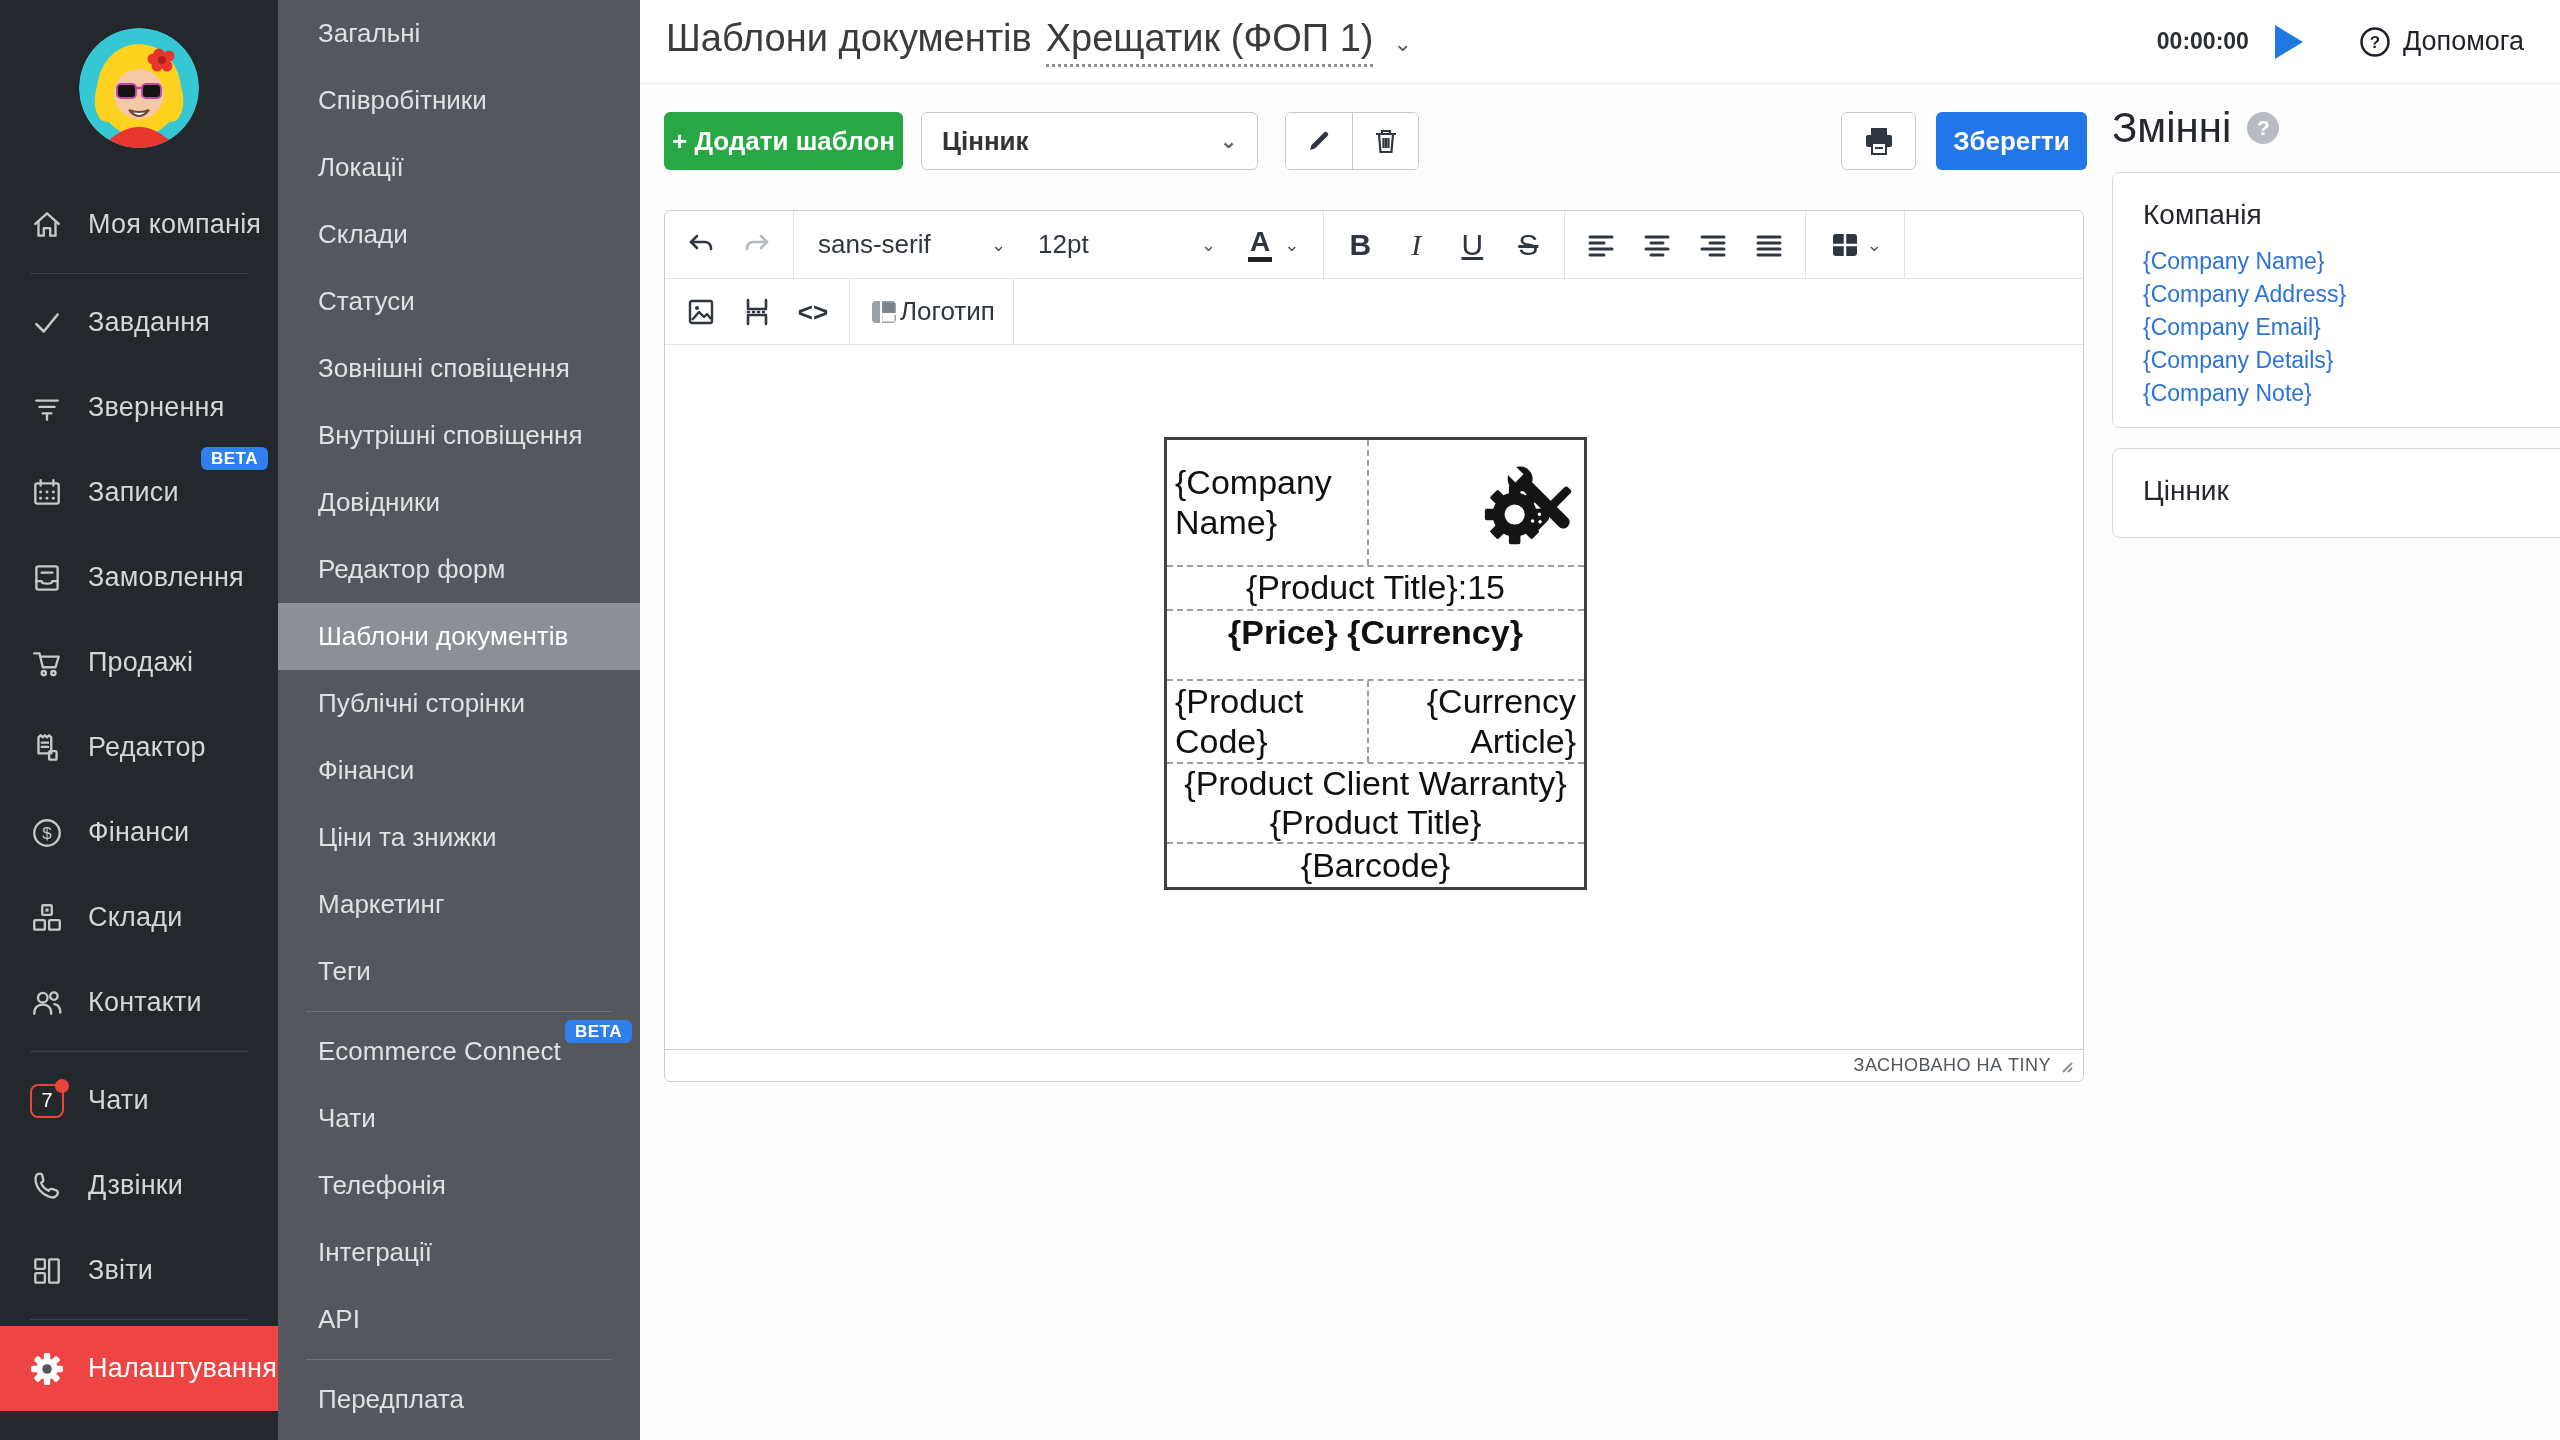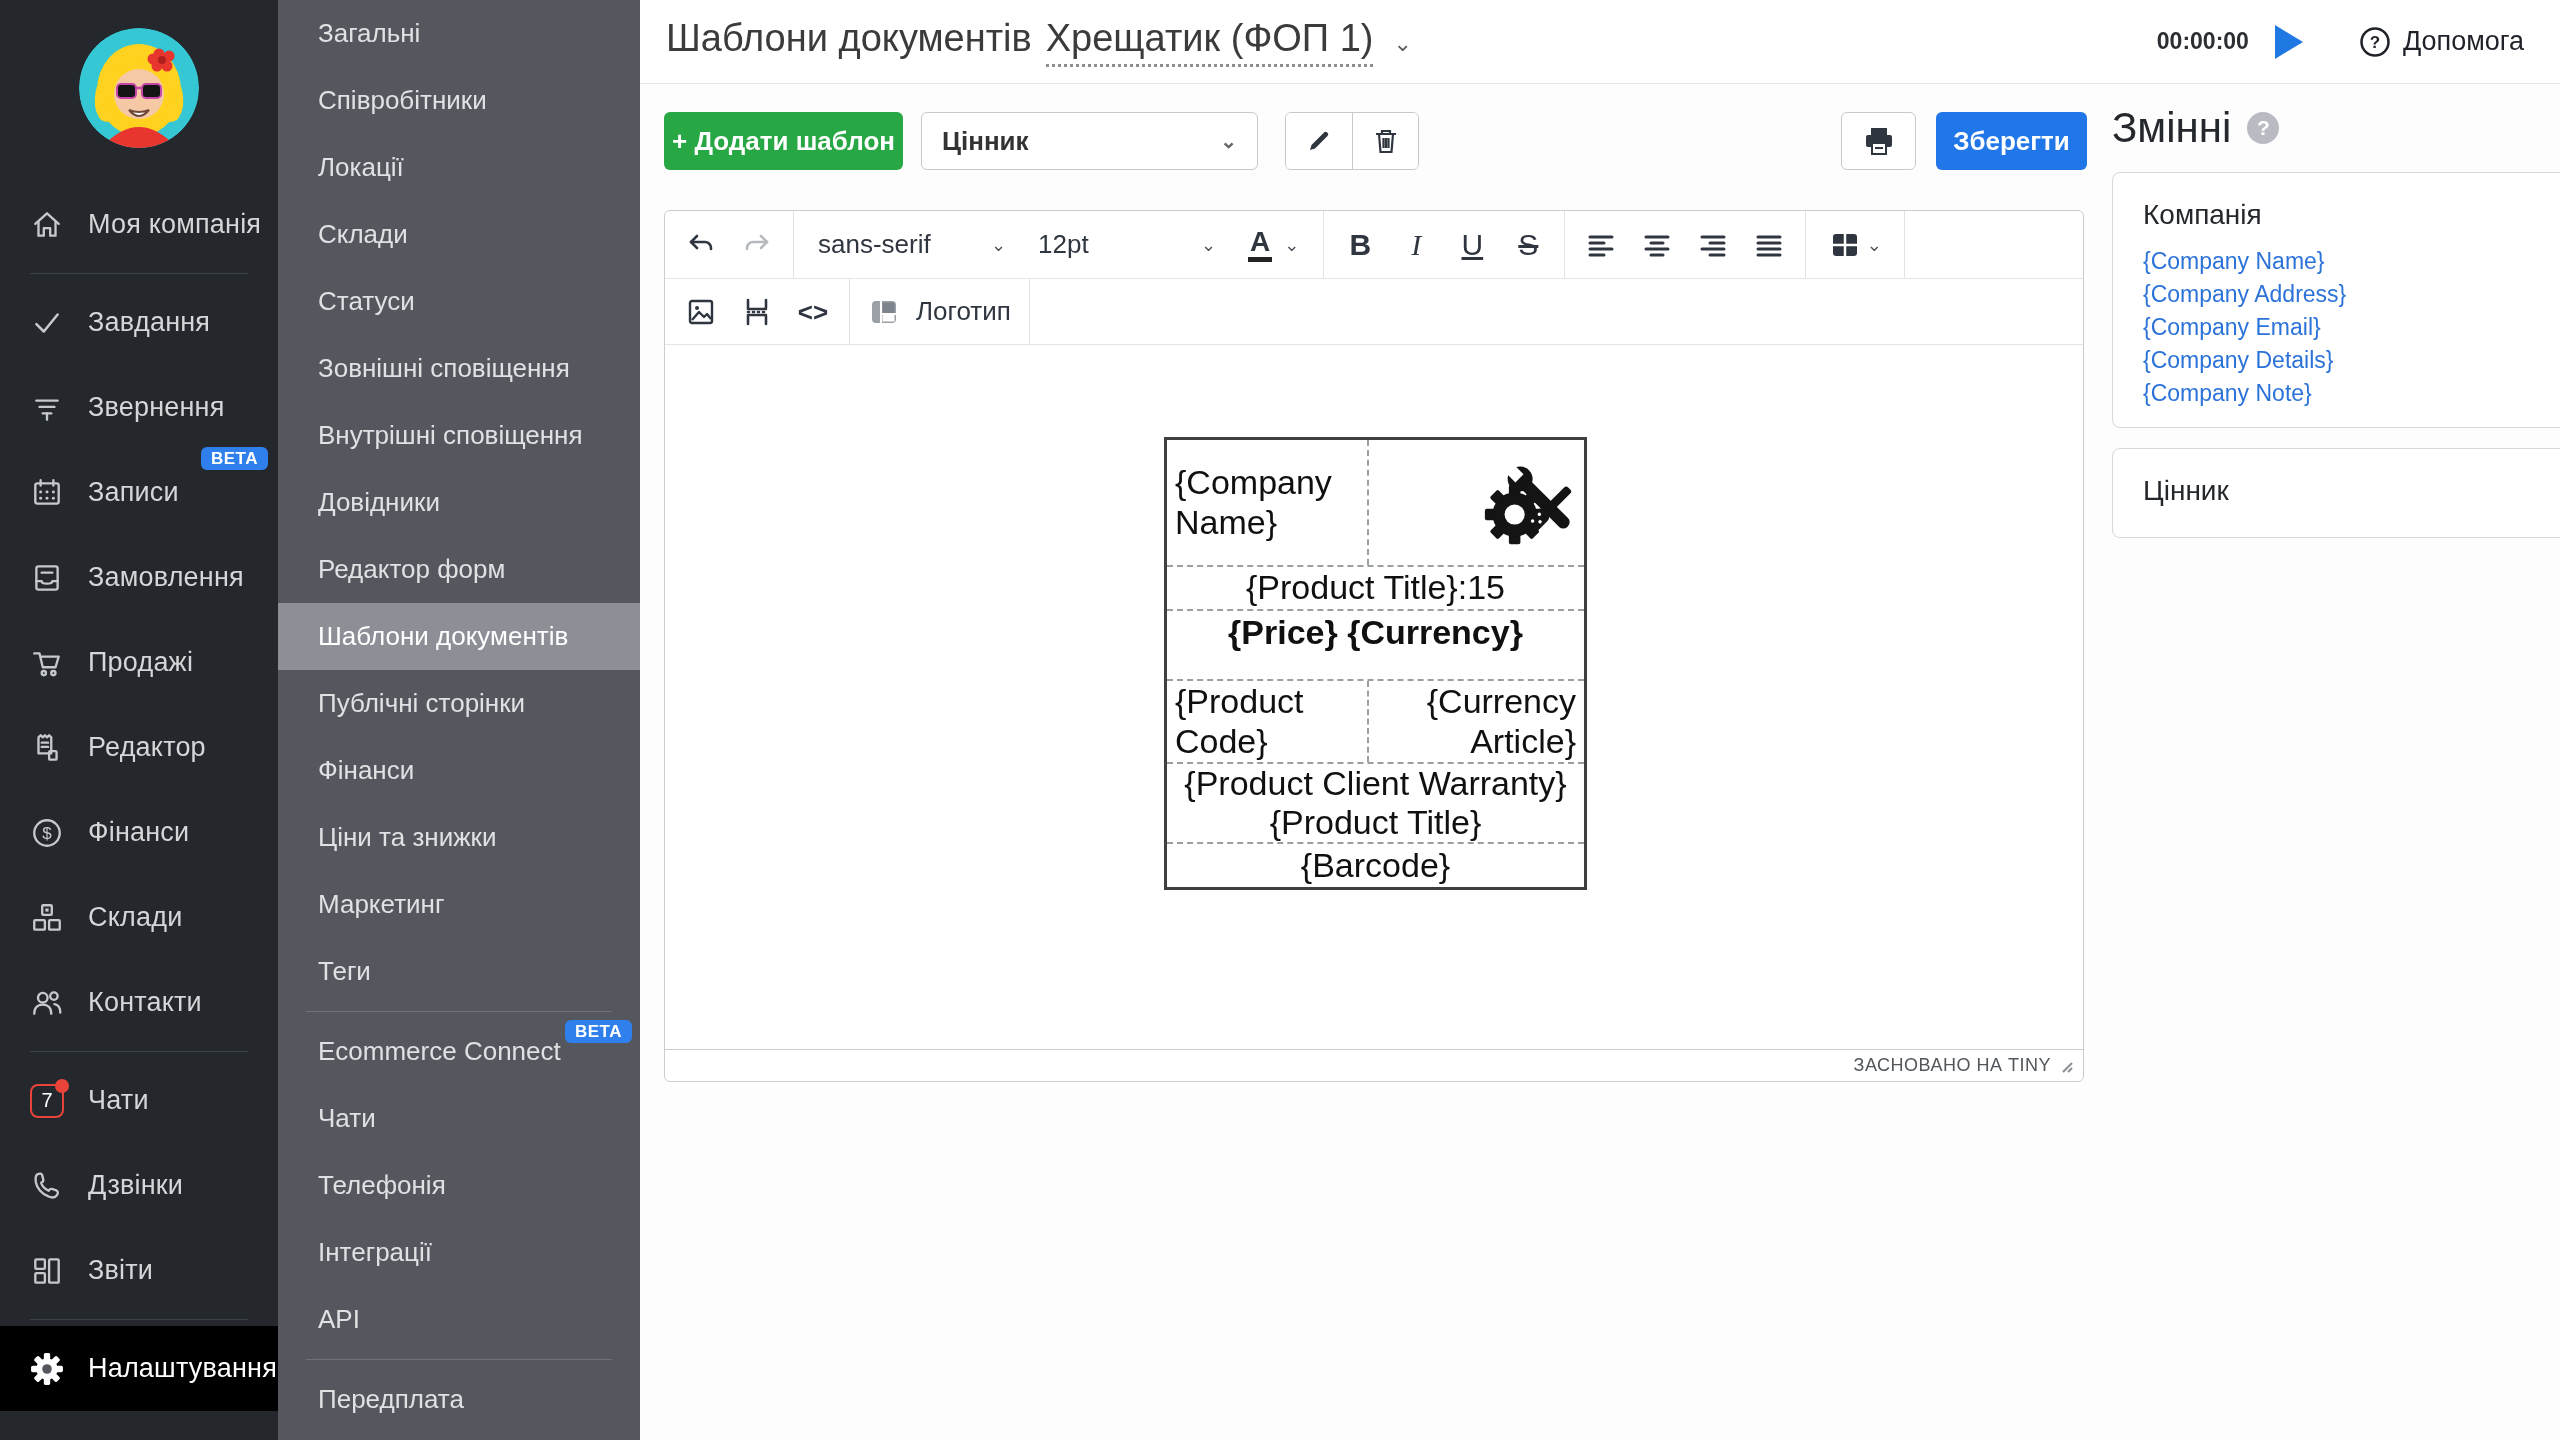--- a/index.html
+++ b/index.html
@@ -5,21 +5,21 @@
   * { margin:0; padding:0; box-sizing:border-box; }
   html,body { width:2560px; height:1440px; font-family:"Liberation Sans",sans-serif; background:#fff; overflow:hidden; }
   .app { display:flex; width:2560px; height:1440px; }
 
   
   .nav1 { width:278px; background:#24282c; flex:none; color:#d4d6d8; position:relative; }
   .avatar-wrap { height:182px; display:flex; align-items:flex-start; justify-content:center; padding-top:28px; }
   .avatar { width:120px; height:120px; border-radius:50%; overflow:hidden; display:block; }
   .nav1-item { height:85px; display:flex; align-items:center; padding-left:30px; position:relative; cursor:pointer; }
   .nav1-item .lbl { font-size:27px; margin-left:24px; letter-spacing:.2px; }
-  .nav1-item.active { background:#000000; color:#fff; }
+  .nav1-item.active { background:#ef4444; color:#fff; }
   .nav1 hr { border:none; border-top:1px solid #3c4146; margin:6px 30px; }
   .beta-badge { position:absolute; background:#2f80ed; color:#fff; font-size:17px; font-weight:bold; letter-spacing:.5px;
     padding:3px 10px; border-radius:6px; line-height:1; }
   .nav1-item .beta-badge { right:10px; top:-3px; }
   .icon32 { width:34px; height:34px; flex:none; }
   .chat-badge { width:34px; height:34px; border:2.5px solid #e8443a; border-radius:8px; color:#fff; font-size:20px;
     display:flex; align-items:center; justify-content:center; position:relative; flex:none; }
   .chat-badge .dot { position:absolute; width:14px; height:14px; background:#e8443a; border-radius:50%; right:-7px; top:-7px; }
 
   
@@ -492,21 +492,21 @@
         </div>
         <div class="tb-group">
           <div class="tb-btn" style="min-width:auto;padding:0 8px">
             <svg width="32" height="32" viewBox="0 0 32 32">
               <rect x="4" y="5" width="24" height="22" rx="4" fill="#9aa0a6"></rect>
               <rect x="14.5" y="6.5" width="12" height="11" fill="#7d848b"></rect>
               <rect x="14.5" y="19" width="12" height="6.5" fill="#fff"></rect>
               <line x1="13" y1="5" x2="13" y2="27" stroke="#fff" stroke-width="2"></line>
               <line x1="13" y1="18" x2="28" y2="18" stroke="#fff" stroke-width="2"></line>
             </svg>
-            <span class="tb-txt" style="margin-left:16px">Логотип</span>
+            <span class="tb-txt" style="">Логотип</span>
           </div>
         </div>
       </div>
 
       <div class="canvas">
         <div class="tpl-table">
           <div class="tr r1">
             <div class="td c1">{Company Name}</div>
             <div class="td c2">
               <svg width="96" height="96" viewBox="0 0 100 100">

